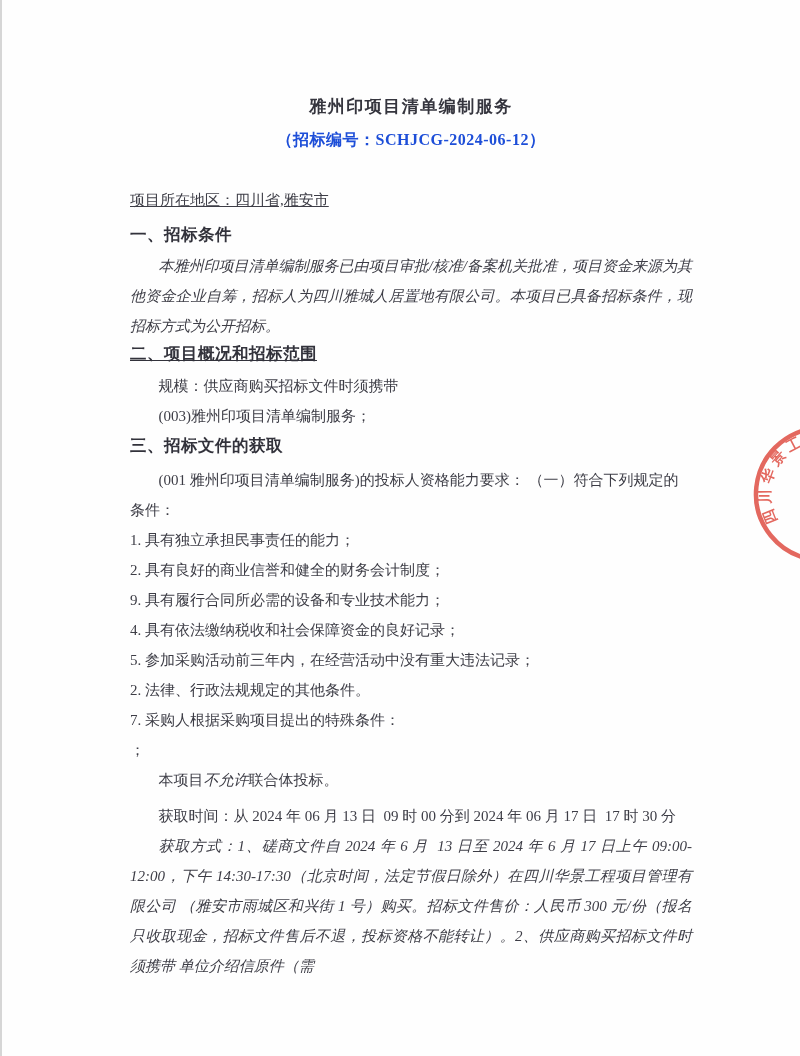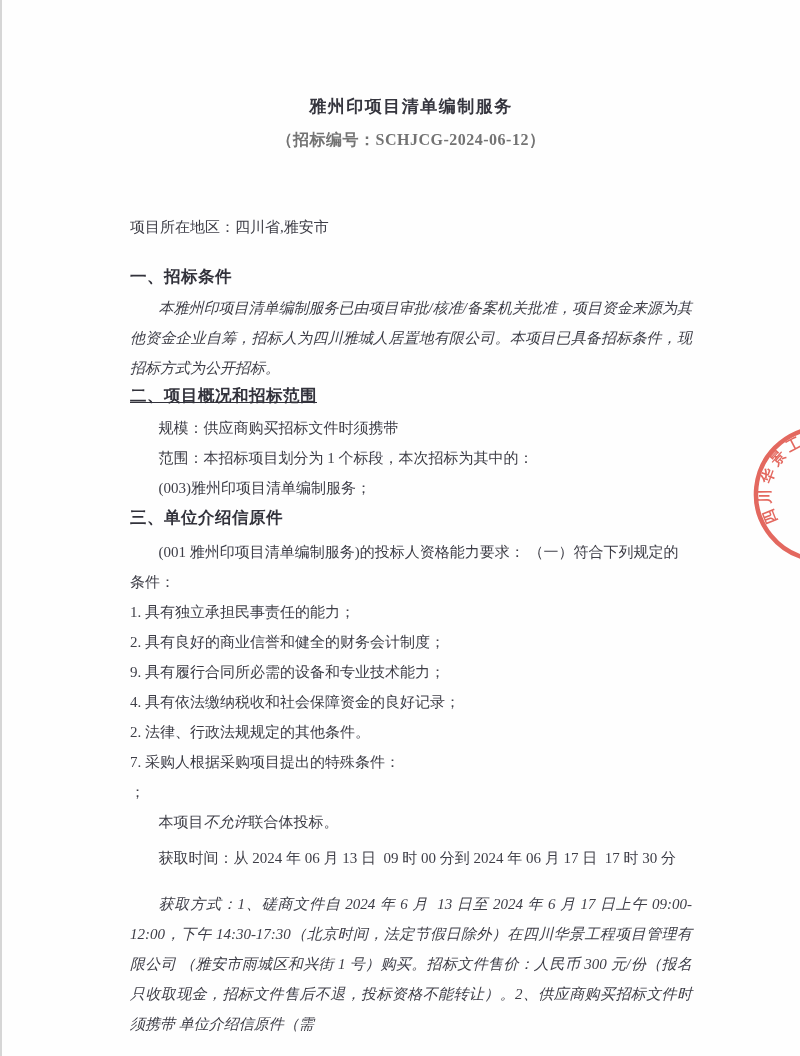--- a/index.html
+++ b/index.html
@@ -33,32 +33,33 @@
     line-height: 22px;
     color: #35353e;
   }
   .doc-subtitle {
     text-align: center;
     font-size: 16px;
     font-weight: 600;
     letter-spacing: 0.5px;
     line-height: 22px;
     margin-top: 11px;
-    color: #737373;
+    color: #1d4ed8;
   }
   .location-line {
-    margin-top: 61px;
+    margin-top: 34px;
     font-size: 15px;
     line-height: 22px;
+    text-decoration: underline;
   }
   h2.sec {
     font-size: 16.5px;
     font-weight: 700;
     line-height: 26px;
-    margin-top: 22px;
+    margin-top: 7px;
     letter-spacing: 0.5px;
     color: #32323b;
   }
   .body-line, .body-par {
     font-size: 15px;
     line-height: 30px;
     white-space: pre-wrap;
   }
   .body-par {
     text-align: justify;
@@ -91,36 +92,36 @@
     <div class="doc-title">雅州印项目清单编制服务</div>
     <div class="doc-subtitle">（招标编号：SCHJCG-2024-06-12）</div>
 
     <div class="body-line location-line">项目所在地区：四川省,雅安市</div>
 
     <h2 class="sec">一、招标条件</h2>
     <div class="body-par par-first">本雅州印项目清单编制服务已由项目审批/核准/备案机关批准，项目资金来源为其他资金企业自筹，招标人为四川雅城人居置地有限公司。本项目已具备招标条件，现招标方式为公开招标。</div>
 
     <h2 class="sec" style="margin-top:0;text-decoration:underline;">二、项目概况和招标范围</h2>
     <div class="body-line indented group-first">规模：供应商购买招标文件时须携带</div>
-    <div class="body-line indented">范围：本招标项目划分为 1 个标段，本次招标为其中的：</div>
     <div class="body-line indented">(003)雅州印项目清单编制服务；</div>
 
-    <h2 class="sec" style="margin-top:2px;">三、单位介绍信原件</h2>
+    <h2 class="sec" style="margin-top:2px;">三、招标文件的获取</h2>
     <div class="body-line indented intro-first">(001 雅州印项目清单编制服务)的投标人资格能力要求： （一）符合下列规定的条件：</div>
     <div class="body-line">1. 具有独立承担民事责任的能力；</div>
     <div class="body-line">2. 具有良好的商业信誉和健全的财务会计制度；</div>
     <div class="body-line">9. 具有履行合同所必需的设备和专业技术能力；</div>
     <div class="body-line">4. 具有依法缴纳税收和社会保障资金的良好记录；</div>
+    <div class="body-line">5. 参加采购活动前三年内，在经营活动中没有重大违法记录；</div>
     <div class="body-line">2. 法律、行政法规规定的其他条件。</div>
     <div class="body-line">7. 采购人根据采购项目提出的特殊条件：</div>
     <div class="body-line">；</div>
     <div class="body-line indented"><span>本项目</span><span class="emph-italic">不允许</span><span>联合体投标。</span></div>
 
     <div class="body-line indented intro-first">获取时间：从 2024 年 06 月 13 日  09 时 00 分到 2024 年 06 月 17 日  17 时 30 分</div>
-    <div class="body-par" style="margin-top:16px;">获取方式：1、磋商文件自 2024 年 6 月  13 日至 2024 年 6 月 17 日上午 09:00-12:00，下午 14:30-17:30（北京时间，法定节假日除外）在四川华景工程项目管理有限公司 （雅安市雨城区和兴街 1 号）购买。招标文件售价：人民币 300 元/份（报名只收取现金，招标文件售后不退，投标资格不能转让）。2、供应商购买招标文件时须携带 单位介绍信原件（需</div>
+    <div class="body-par" style="margin-top:0;">获取方式：1、磋商文件自 2024 年 6 月  13 日至 2024 年 6 月 17 日上午 09:00-12:00，下午 14:30-17:30（北京时间，法定节假日除外）在四川华景工程项目管理有限公司 （雅安市雨城区和兴街 1 号）购买。招标文件售价：人民币 300 元/份（报名只收取现金，招标文件售后不退，投标资格不能转让）。2、供应商购买招标文件时须携带 单位介绍信原件（需</div>
 
   </div>
 
   <svg class="stamp" viewBox="0 0 164 164" aria-hidden="true">
     <circle cx="82" cy="82" r="66" fill="none" stroke="#e0544a" stroke-width="4.5"></circle>
     <defs>
       <path id="sealArc" d="M 42.2,115.4 A 52,52 0 1 1 121.8,115.4" fill="none"></path>
     </defs>
     <text font-size="14.5" fill="#e0544a" letter-spacing="4.5" font-weight="600">
       <textPath href="#sealArc" startOffset="2">四川华景工程项目管理有限公司</textPath>

